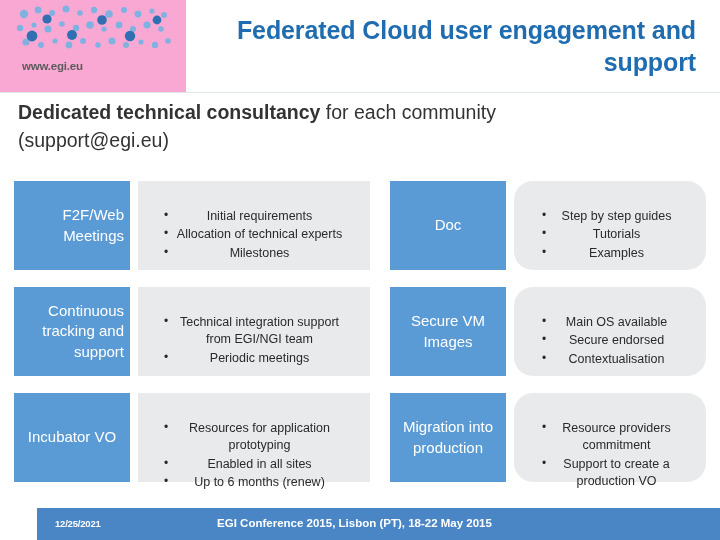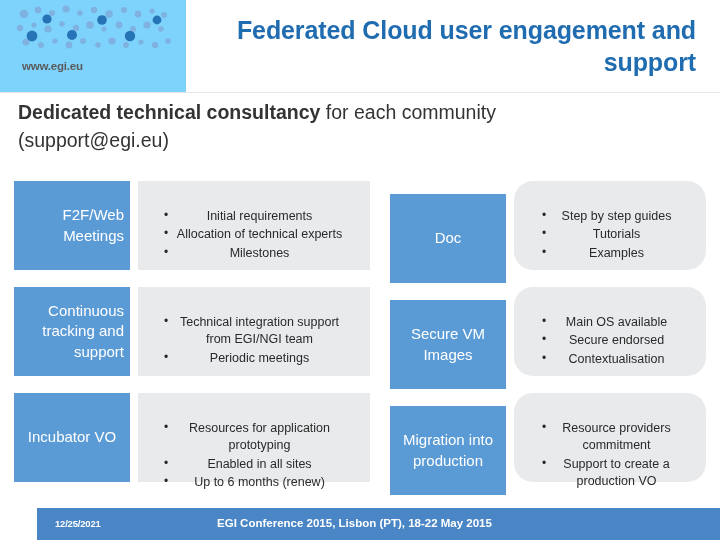--- a/index.html
+++ b/index.html
@@ -20,21 +20,21 @@
     position: absolute;
     top: 0; left: 0;
     width: 720px;
     height: 93px;
   }
   .logo-box {
     position: absolute;
     top: 0; left: 0;
     width: 186px;
     height: 93px;
-    background: #7dd3fc;
+    background: #f9a8d4;
     overflow: hidden;
   }
   .logo-dots {
     position: absolute;
     top: 4px; left: 14px;
     width: 160px;
     height: 52px;
   }
   .logo-url {
     position: absolute;
@@ -125,21 +125,20 @@
     width: 116px;
     background: #5b9bd5;
     color: #ffffff;
     display: flex;
     align-items: center;
     justify-content: center;
     text-align: center;
     font-size: 15px;
     line-height: 1.35;
     padding: 0 6px;
-    margin-top: 13px;
   }
   .cell-lightgray2 {
     left: 500px;
     width: 192px;
     background: #e8eaec;
     color: #2a2a2a;
     font-size: 12.5px;
     line-height: 1.38;
     padding: 11px 10px 0 12px;
     border-radius: 19px;

